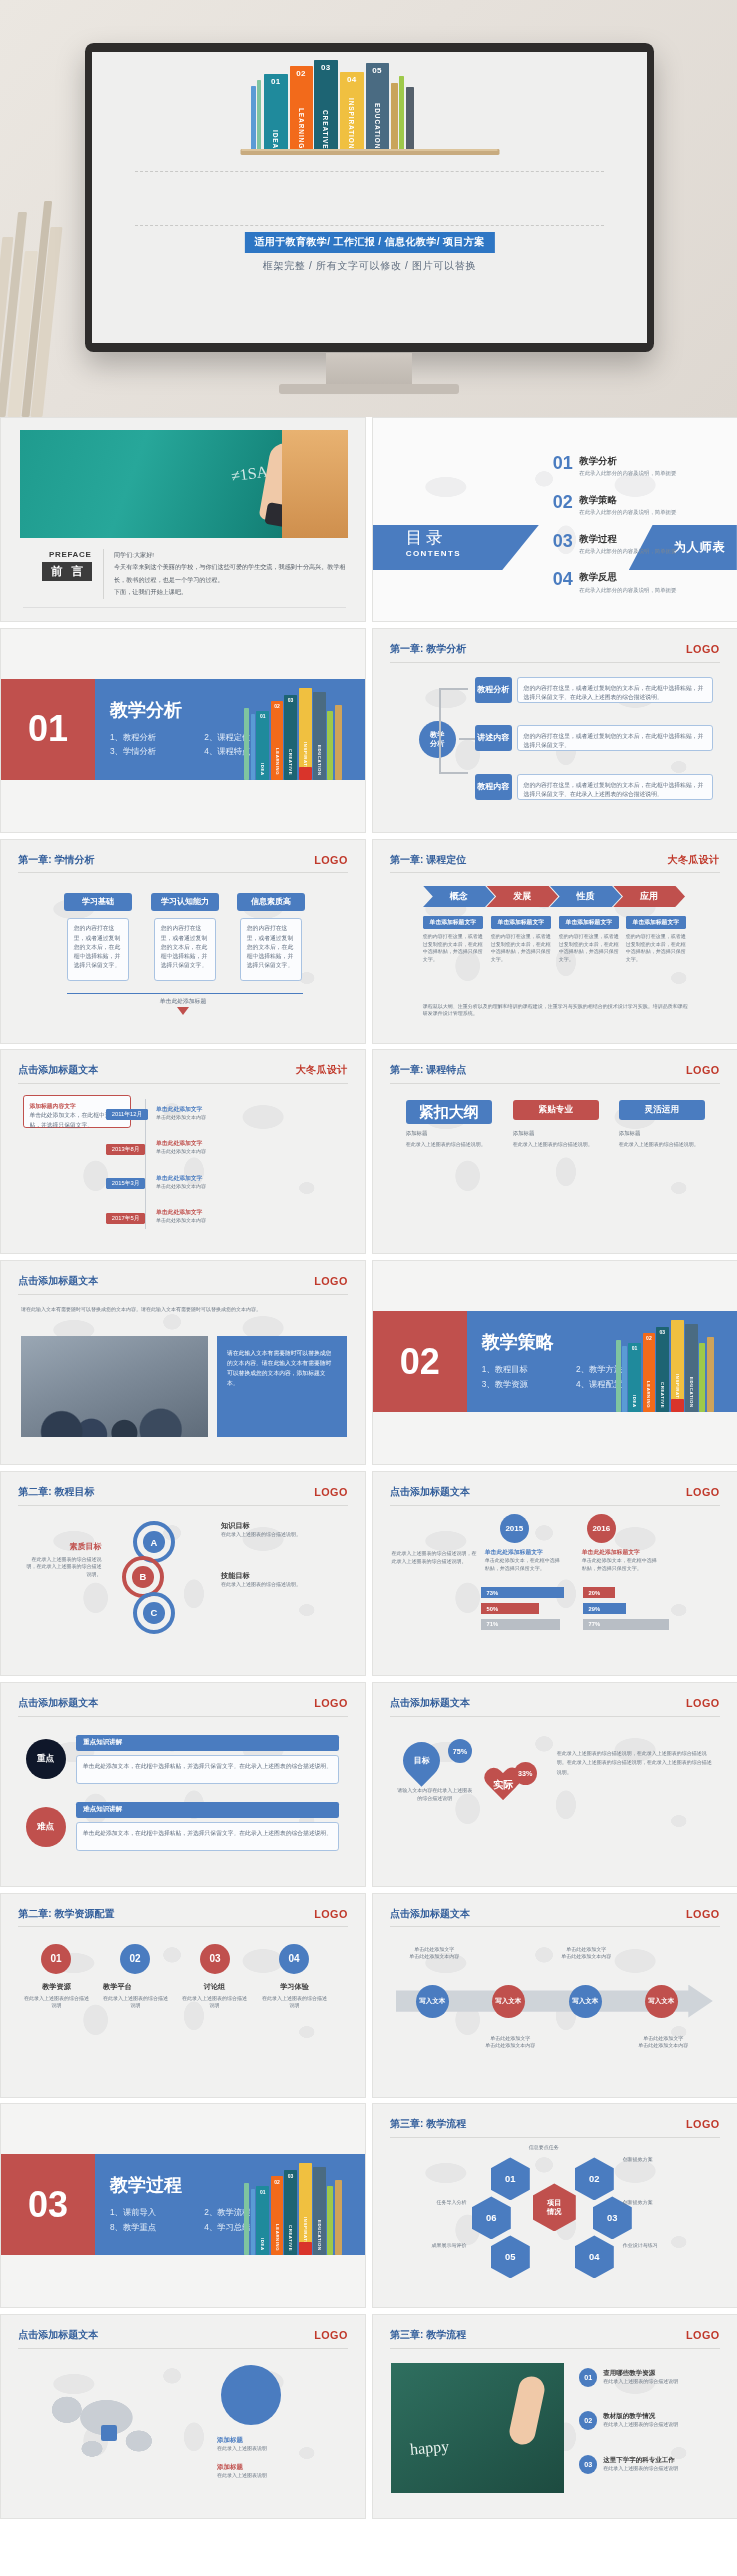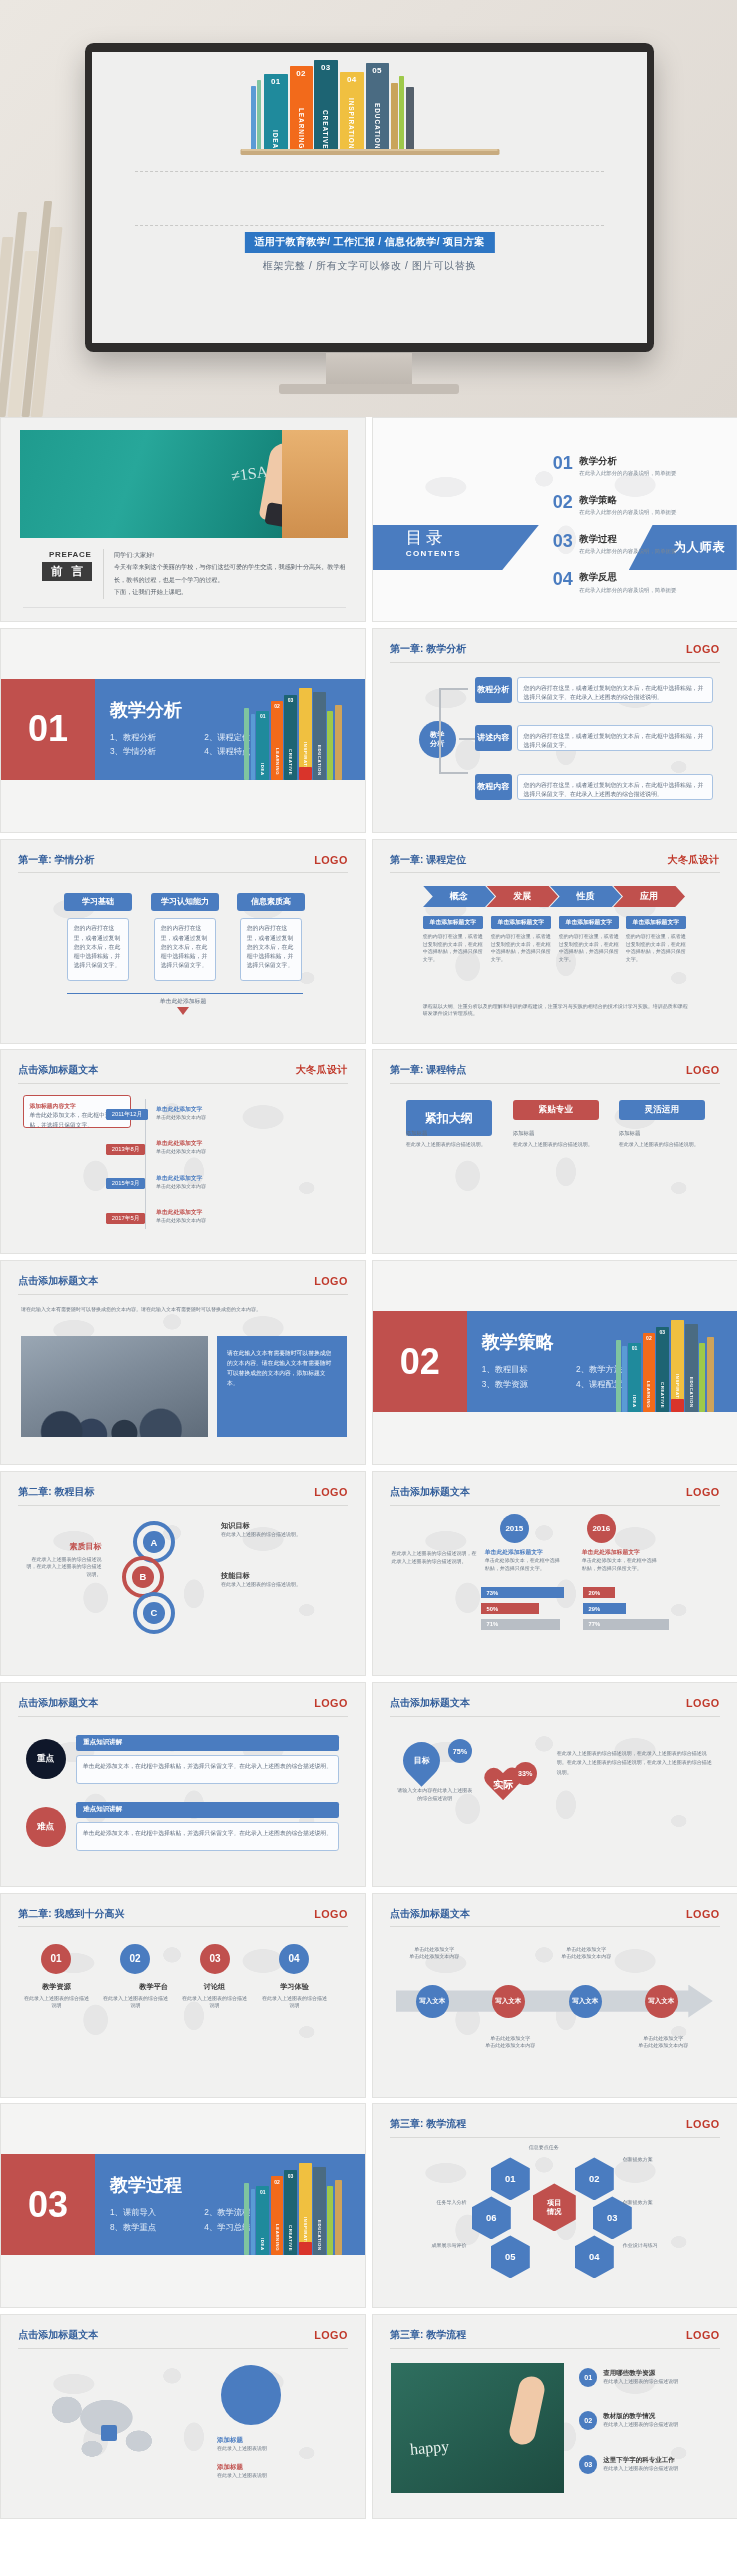--- a/index.html
+++ b/index.html
@@ -526,21 +526,21 @@
           <div class="tiny">单击此处添加文本内容</div>
         </div>
       </div>
 
       <div class="slide">
         <div class="map-bg"></div>
         <div class="s-head">
           <span class="s-title">第一章: 课程特点</span>
           <span class="s-logo">LOGO</span>
         </div>
-        <div class="bluebox abs" style="left:33px;  top:50px; width:86px; height:36px; font-size:12px;">紧扣大纲</div>
+        <div class="bluebox abs" style="left:33px;  top:50px; width:86px; height:24px; font-size:15px;">紧扣大纲</div>
         <div class="abs tiny2" style="left:33px; top:79px; width:86px;">添加标题</div>
         <div class="abs tiny" style="left:33px; top:91px; width:86px;">在此录入上述图表的综合描述说明。</div>
 
         <div class="bluebox abs redbox" style="left:140px; top:50px; width:86px; height:20px; font-size:8.6px;">紧贴专业</div>
         <div class="abs tiny2" style="left:140px; top:79px; width:86px;">添加标题</div>
         <div class="abs tiny" style="left:140px; top:91px; width:86px;">在此录入上述图表的综合描述说明。</div>
 
         <div class="bluebox abs" style="left:246px; top:50px; width:86px; height:20px; font-size:8.6px;">灵活运用</div>
         <div class="abs tiny2" style="left:246px; top:79px; width:86px;">添加标题</div>
         <div class="abs tiny" style="left:246px; top:91px; width:86px;">在此录入上述图表的综合描述说明。</div>
@@ -696,29 +696,29 @@
         </div>
         <div class="circle abs" style="left:141px; top:79px; width:23px; height:23px; background:#c0504d; font-size:7.2px;">33%</div>
         <div class="abs tiny" style="left:184px; top:66px; width:158px; line-height:1.9;">在此录入上述图表的综合描述说明，在此录入上述图表的综合描述说明。在此录入上述图表的综合描述说明，在此录入上述图表的综合描述说明。</div>
       </div>
     </div>
 
     <div class="row">
       <div class="slide">
         <div class="map-bg"></div>
         <div class="s-head">
-          <span class="s-title">第二章: 我感到十分高兴</span>
+          <span class="s-title">第二章: 教学资源配置</span>
           <span class="s-logo">LOGO</span>
         </div>
         <div class="circle abs" style="left:40px;  top:50px; width:30px; height:30px; background:#c0504d; font-size:10px;">01</div>
         <div class="abs" style="left:23px; top:88px; width:65px; text-align:center; font-size:7.2px; font-weight:bold; color:#3c3c3c;">教学资源</div>
         <div class="abs tiny" style="left:23px; top:101px; width:65px; text-align:center;">在此录入上述图表的综合描述说明</div>
 
         <div class="circle abs" style="left:119px; top:50px; width:30px; height:30px; background:#4a7cc0; font-size:10px;">02</div>
-        <div class="abs" style="left:102px; top:88px; width:65px; text-align:right; font-size:7.2px; font-weight:bold; color:#3c3c3c;">教学平台</div>
+        <div class="abs" style="left:102px; top:88px; width:65px; text-align:left; font-size:7.2px; font-weight:bold; color:#3c3c3c;">教学平台</div>
         <div class="abs tiny" style="left:102px; top:101px; width:65px; text-align:center;">在此录入上述图表的综合描述说明</div>
 
         <div class="circle abs" style="left:199px; top:50px; width:30px; height:30px; background:#c0504d; font-size:10px;">03</div>
         <div class="abs" style="left:181px; top:88px; width:65px; text-align:center; font-size:7.2px; font-weight:bold; color:#3c3c3c;">讨论组</div>
         <div class="abs tiny" style="left:181px; top:101px; width:65px; text-align:center;">在此录入上述图表的综合描述说明</div>
 
         <div class="circle abs" style="left:278px; top:50px; width:30px; height:30px; background:#4a7cc0; font-size:10px;">04</div>
         <div class="abs" style="left:261px; top:88px; width:65px; text-align:center; font-size:7.2px; font-weight:bold; color:#3c3c3c;">学习体验</div>
         <div class="abs tiny" style="left:261px; top:101px; width:65px; text-align:center;">在此录入上述图表的综合描述说明</div>
       </div>

